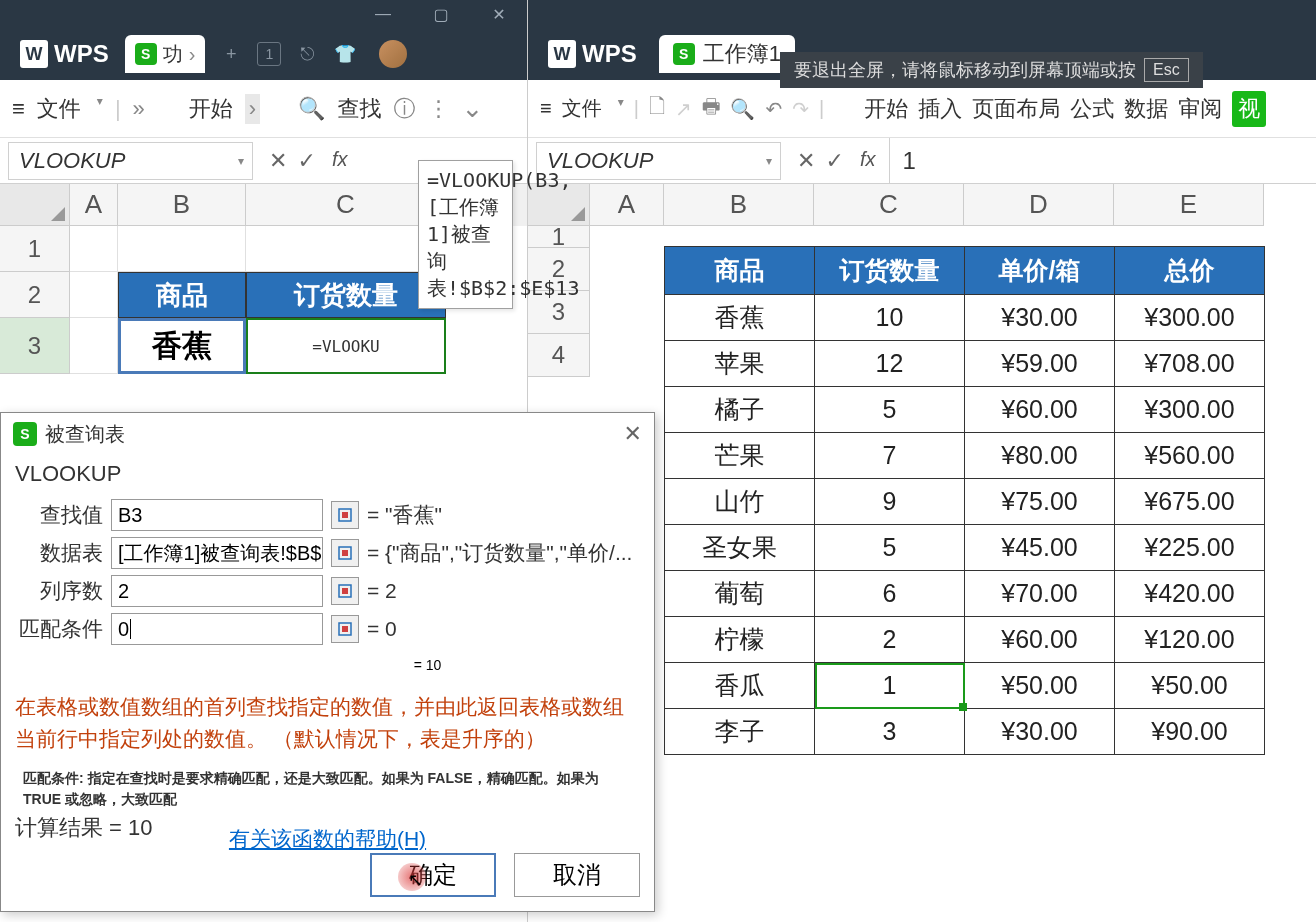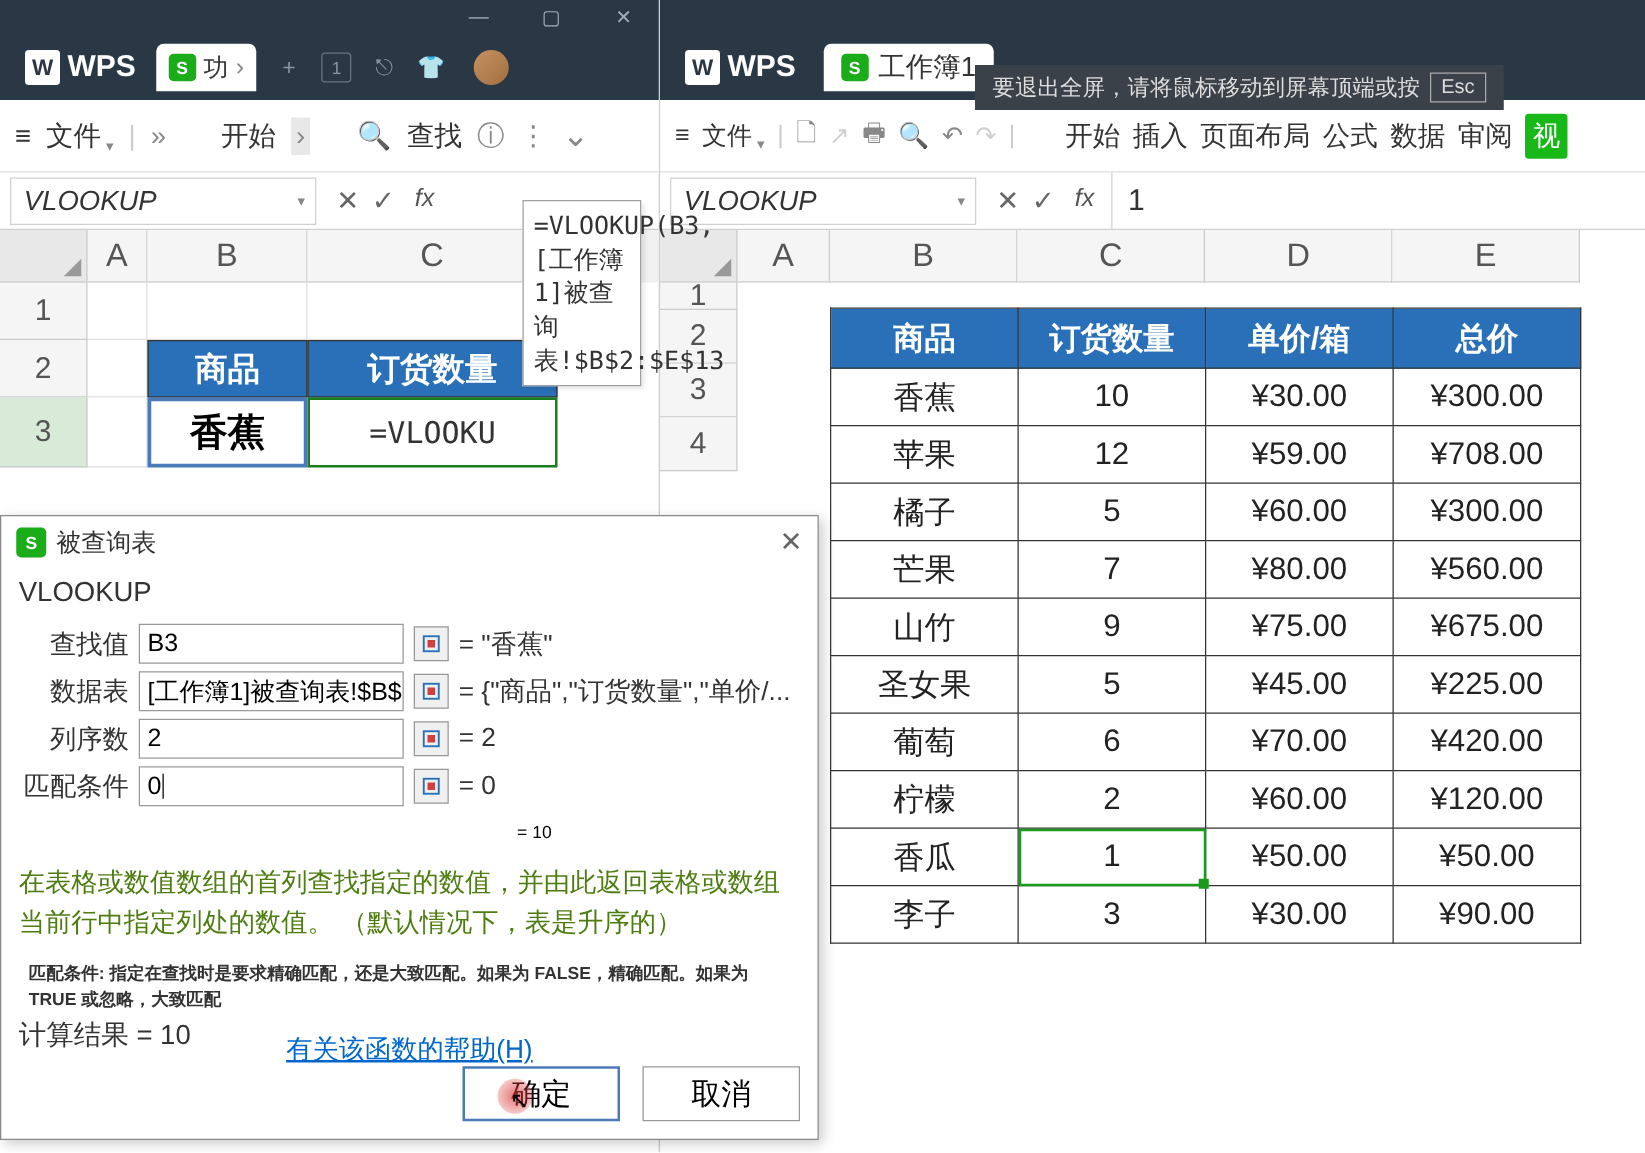--- a/index.html
+++ b/index.html
@@ -12,21 +12,21 @@
 .left-tabs { height: 52px; background: #2a3744; display: flex; align-items: center; padding: 0 8px; gap: 4px; }
 .wps-logo { display: flex; align-items: center; gap: 6px; color: #fff; font-size: 24px; font-weight: bold; padding: 0 12px; }
 .wps-icon { width: 28px; height: 28px; background: #fff; color: #2a3744; display: flex; align-items: center; justify-content: center; font-weight: bold; border-radius: 3px; font-size: 18px; }
 .tab-active { height: 38px; background: #fff; border-radius: 6px 6px 0 0; display: flex; align-items: center; padding: 0 10px; gap: 6px; color: #333; font-size: 20px; }
 .tab-icon-green { width: 22px; height: 22px; background: #1aad19; border-radius: 4px; display: flex; align-items: center; justify-content: center; color: #fff; font-size: 14px; font-weight: bold; }
 .tab-controls { display: flex; gap: 14px; color: #8a96a2; font-size: 18px; align-items: center; margin-left: 10px; }
 .tab-ctrl { width: 24px; height: 24px; display: flex; align-items: center; justify-content: center; }
 .avatar { width: 28px; height: 28px; border-radius: 50%; background: linear-gradient(135deg, #c89060, #a07040); margin-left: 8px; }
 
 .left-toolbar { height: 58px; background: #fff; border-bottom: 1px solid #e0e0e0; display: flex; align-items: center; padding: 0 12px; gap: 12px; color: #333; font-size: 22px; }
-.tb-item { display: flex; align-items: flex-end; gap: 4px; }
+.tb-item { display: flex; align-items: flex-start; gap: 16px; }
 
 .formula-row { height: 46px; display: flex; align-items: center; border-bottom: 1px solid #d0d0d0; }
 .namebox { width: 245px; height: 38px; border: 1px solid #d0d0d0; margin: 0 8px; display: flex; align-items: center; padding: 0 10px; font-size: 22px; font-style: italic; color: #333; background: #fff; position: relative; }
 .namebox-arrow { position: absolute; right: 8px; color: #888; font-style: normal; font-size: 12px; }
 .fx-btns { display: flex; gap: 10px; padding: 0 8px; color: #666; font-size: 22px; }
 .fx-label { font-style: italic; font-size: 20px; color: #555; padding: 0 6px; }
 
 .formula-tooltip { position: absolute; left: 418px; top: 160px; width: 95px; background: #fff; border: 1px solid #a0a0a0; padding: 6px 8px; font-size: 20px; font-family: "Consolas", monospace; color: #333; line-height: 1.35; z-index: 5; box-shadow: 2px 2px 4px rgba(0,0,0,0.1); }
 
 .sheet-left { position: relative; }
@@ -35,37 +35,37 @@
 .row-col-corner::after { content: ''; position: absolute; right: 4px; bottom: 4px; width: 0; height: 0; border-left: 14px solid transparent; border-bottom: 14px solid #999; }
 .col-h { border-right: 1px solid #ccc; border-bottom: 1px solid #ccc; display: flex; align-items: center; justify-content: center; font-size: 26px; color: #555; background: #f5f5f5; }
 .col-A { width: 48px; } .col-B-left { width: 128px; } .col-C-left { width: 200px; }
 
 .row-left { display: flex; height: 46px; }
 .row-h { width: 70px; border-right: 1px solid #ccc; border-bottom: 1px solid #ccc; background: #f5f5f5; display: flex; align-items: center; justify-content: center; font-size: 24px; color: #555; }
 .cell-left { border-right: 1px solid #e0e0e0; border-bottom: 1px solid #e0e0e0; display: flex; align-items: center; justify-content: center; font-size: 24px; }
 
 .left-table-header { background: #2970b8; color: #fff; font-weight: bold; font-size: 26px; }
 .left-table-cell { border: 1px solid #333; font-size: 30px; font-weight: bold; }
-.editing-cell { border: 2px solid #1a7f1a; font-family: Consolas, monospace; font-size: 24px; color: #333; }
+.editing-cell { border: 2px solid #1a7f1a; font-family: Consolas, monospace; font-size: 16px; color: #333; }
 
 
 .dialog { position: absolute; left: 0; top: 412px; width: 655px; height: 500px; background: #fff; border: 1px solid #888; box-shadow: 3px 3px 10px rgba(0,0,0,0.2); z-index: 10; }
 .dialog-title { height: 42px; display: flex; align-items: center; padding: 0 12px; font-size: 20px; color: #333; }
 .dialog-title-icon { width: 24px; height: 24px; background: #1aad19; border-radius: 4px; margin-right: 8px; display: flex; align-items: center; justify-content: center; color: #fff; font-weight: bold; font-size: 14px; }
 .dialog-close { margin-left: auto; font-size: 22px; color: #666; cursor: pointer; }
 .dialog-body { padding: 6px 14px; }
 .func-name { font-size: 22px; color: #333; margin-bottom: 12px; }
 .arg-row { display: flex; align-items: center; margin-bottom: 6px; gap: 8px; font-size: 21px; }
 .arg-label { width: 88px; text-align: right; color: #333; }
 .arg-input { width: 212px; height: 32px; border: 1px solid #999; padding: 0 6px; font-size: 20px; display: flex; align-items: center; background: #fff; }
 .arg-ref-btn { width: 28px; height: 28px; border: 1px solid #999; background: #f0f0f0; display: flex; align-items: center; justify-content: center; }
 .arg-ref-btn svg { width: 16px; height: 16px; }
 .arg-result { font-size: 21px; color: #333; }
 .func-result-line { text-align: center; font-size: 14px; margin: 12px 0 18px 200px; }
-.func-desc { font-size: 21px; color: #4d7c0f; line-height: 1.5; margin-bottom: 14px; }
+.func-desc { font-size: 21px; color: #c2410c; line-height: 1.5; margin-bottom: 14px; }
 .arg-desc { font-size: 14px; color: #333; line-height: 1.5; padding-left: 8px; font-weight: bold; }
 .dialog-footer { position: absolute; bottom: 14px; left: 14px; right: 14px; display: flex; align-items: center; flex-direction: column; }
 .calc-result { font-size: 22px; color: #333; position: absolute; bottom: 68px; left: 14px; }
 .help-link { color: #0066cc; text-decoration: underline; font-size: 21px; }
 .dlg-buttons { margin-left: auto; display: flex; gap: 18px; }
 .dlg-btn { width: 126px; height: 44px; border: 1px solid #999; background: #fff; font-size: 24px; display: flex; align-items: center; justify-content: center; cursor: pointer; }
 .dlg-btn-ok { border: 2px solid #4a7ab8; position: relative; }
 .cursor-click { position: absolute; width: 28px; height: 28px; border-radius: 50%; background: radial-gradient(circle, rgba(220,60,60,0.7), rgba(220,60,60,0.1)); left: 26px; top: 8px; }
 .cursor-arrow { position: absolute; left: 36px; top: 14px; font-size: 18px; color: #000; }
 

